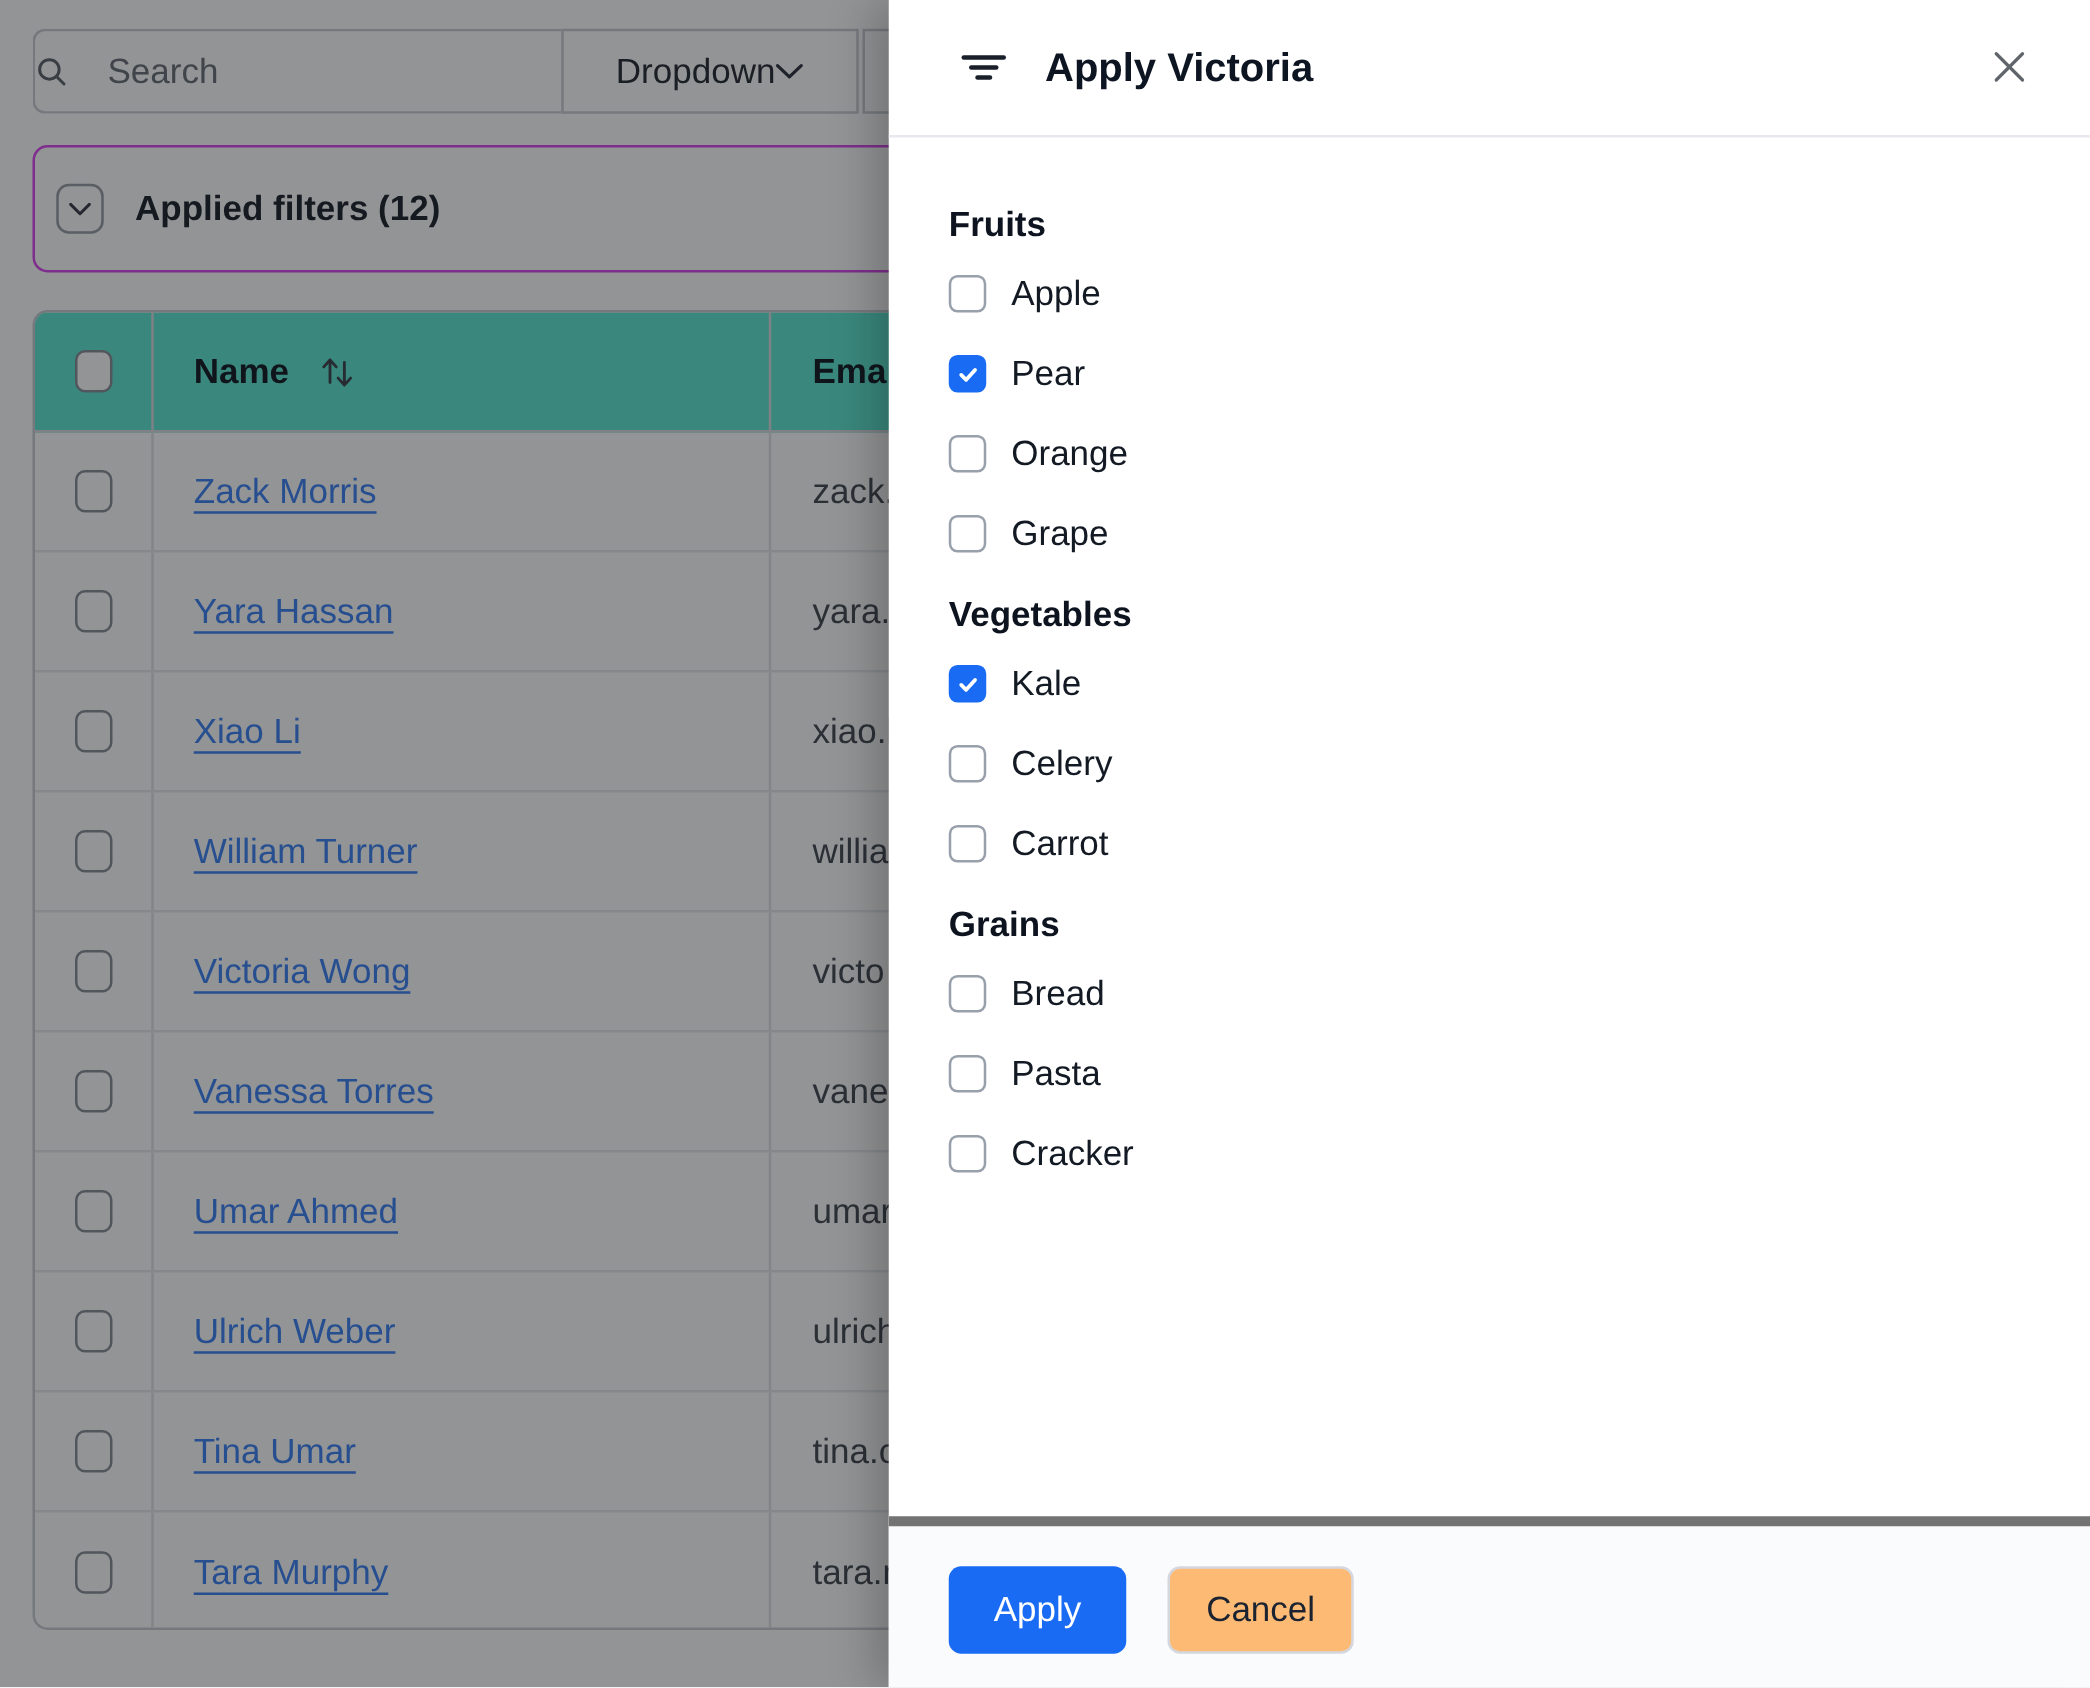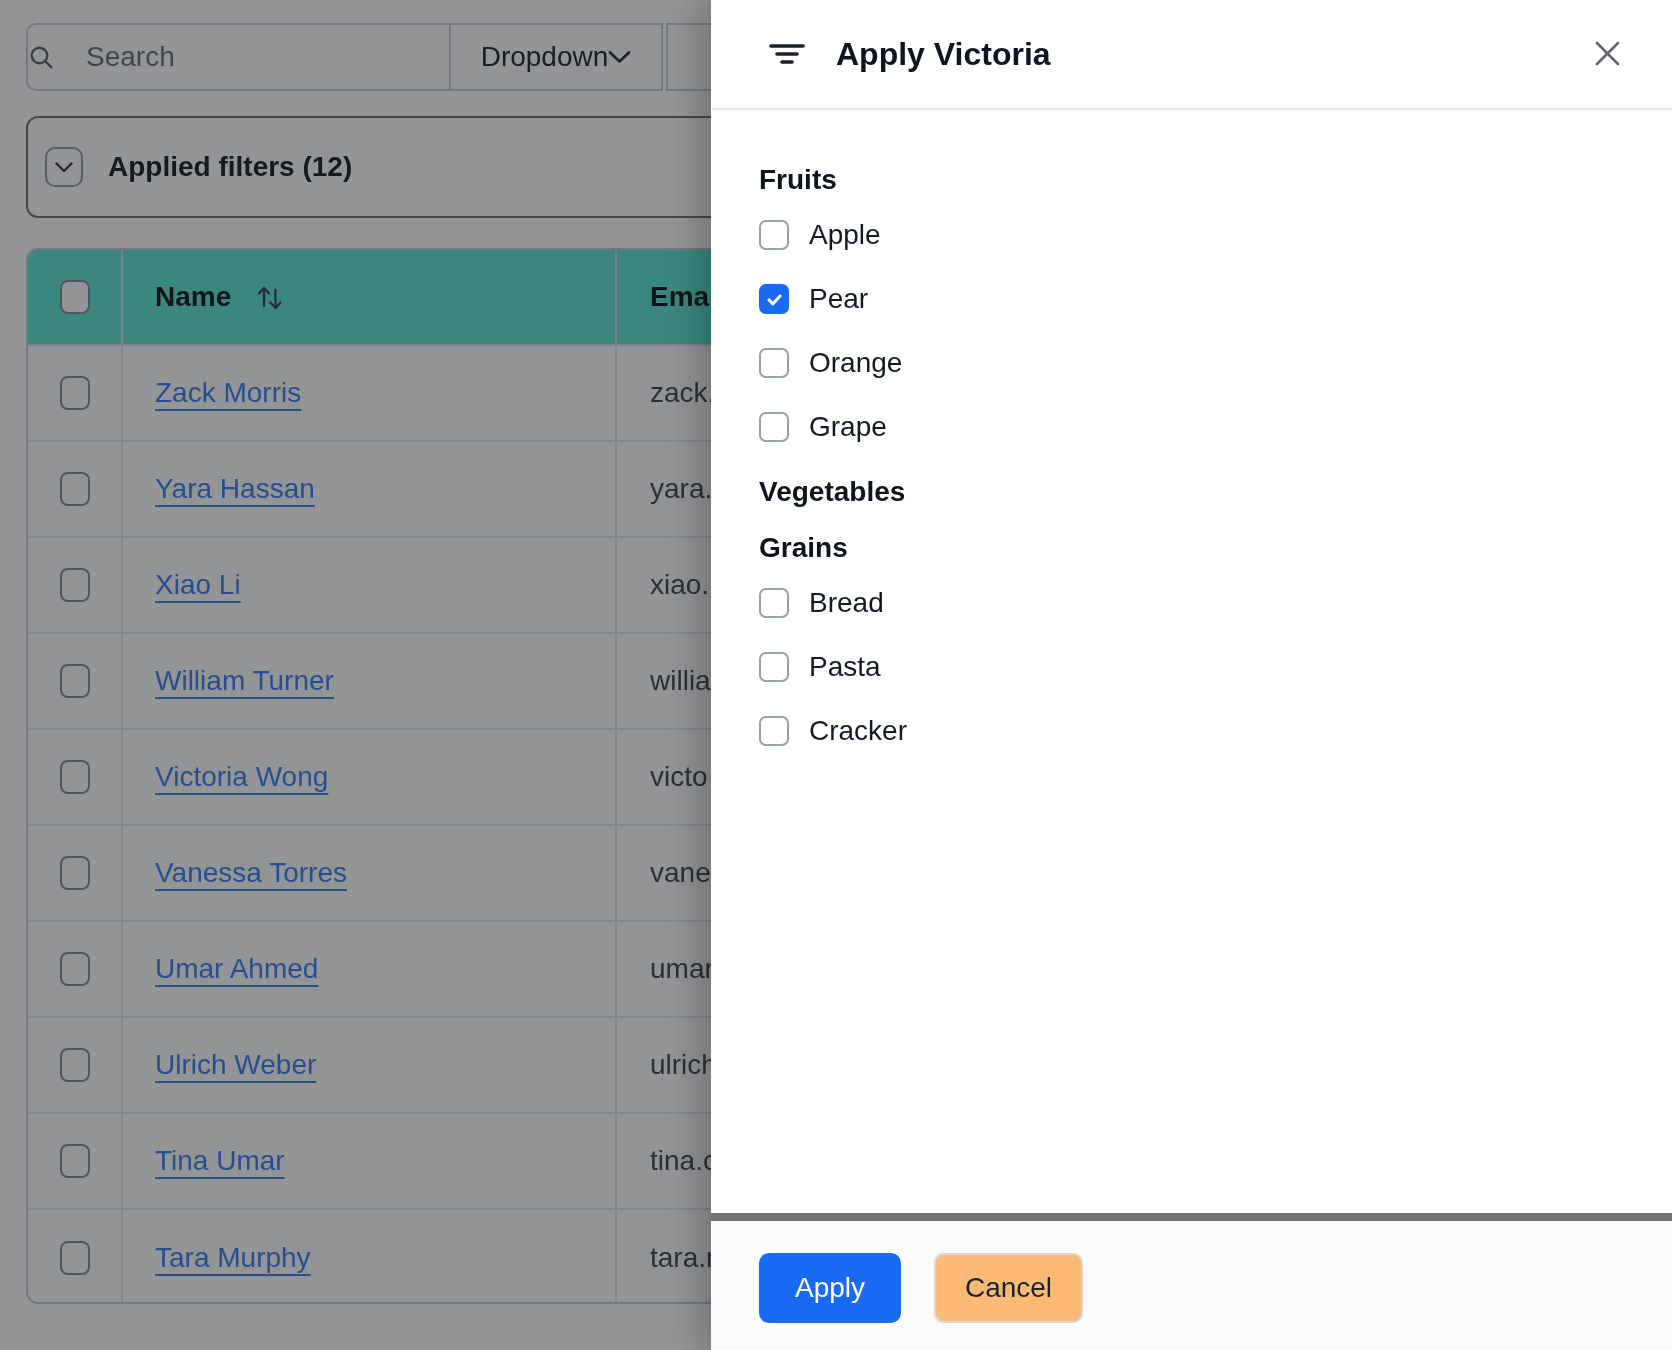--- a/index.html
+++ b/index.html
@@ -7,25 +7,25 @@
   .app{position:relative;width:1672px;height:1350px;background:#ffffff;overflow:hidden;}
 
   
   .page{position:absolute;inset:0;background:#ffffff;}
 
   .toolbar{position:absolute;left:26px;top:23px;width:740px;height:68px;display:flex;}
   .seg{height:68px;border:2px solid #c9ced6;background:#ffffff;display:flex;align-items:center;}
   .seg-search{width:423px;border-radius:10px 0 0 10px;border-right:none;gap:29px;}
   .seg-search input{border:none;outline:none;font-size:28px;color:#21262e;width:300px;background:transparent;}
   .seg-search input::placeholder{color:#69707a;}
-  .seg-dropdown{width:214px;justify-content:center;cursor:pointer;}
+  .seg-dropdown{width:238px;justify-content:center;cursor:pointer;}
   .seg-dropdown .lbl{font-size:28px;color:#242a33;}
   .seg-extra{margin-left:3px;flex:1;border-radius:0;border-left:2px solid #c9ced6;}
 
-  .applied{position:absolute;left:26px;top:116px;width:740px;height:102px;border:2px solid #737373;border-radius:12px;background:#ffffff;display:flex;align-items:center;padding-left:17px;gap:25px;}
+  .applied{position:absolute;left:26px;top:116px;width:740px;height:102px;border:2px solid #d946ef;border-radius:12px;background:#ffffff;display:flex;align-items:center;padding-left:17px;gap:25px;}
   .applied-toggle{width:38px;height:40px;border:2px solid #959da8;border-radius:10px;background:#ffffff;display:flex;align-items:center;justify-content:center;cursor:pointer;padding:0;}
   .applied-label{font-size:28px;font-weight:700;color:#1b222c;}
 
   .table{position:absolute;left:26px;top:248px;width:740px;height:1056px;border:2px solid #c9ced6;border-radius:12px;background:#ffffff;overflow:hidden;}
   .trow{display:grid;grid-template-columns:95px 494px 1fr;height:96px;border-bottom:2px solid #e6e9ed;}
   .trow:last-child{border-bottom:none;}
   .thead{background:#5eead4;border-bottom:2px solid #d9dde2;}
   .cell{display:flex;align-items:center;}
   .cell-check{justify-content:center;border-right:2px solid #dfe3e8;}
   .thead .cell-check{border-right:2px solid #d9dde2;}
@@ -289,20 +289,44 @@
     <span class="cbx">
       
     </span>
     <span class="option-label">Grape</span>
   </div>
 </div>
   </div>
 
   <div class="filter-section">
     <div class="section-heading">Vegetables</div>
+    <div class="options">
+  <div class="option">
+    <span class="cbx checked">
+      <svg class="icon" width="19" height="19" viewBox="0 0 24 24" fill="none">
+        <path d="M5 12.5 L10 17.5 L19 7.5" stroke="#ffffff" stroke-width="3.8" stroke-linecap="round" stroke-linejoin="round"></path>
+      </svg>
+    </span>
+    <span class="option-label">Kale</span>
+  </div>
+
+  <div class="option">
+    <span class="cbx">
+      
+    </span>
+    <span class="option-label">Celery</span>
+  </div>
+
+  <div class="option">
+    <span class="cbx">
+      
+    </span>
+    <span class="option-label">Carrot</span>
+  </div>
+</div>
   </div>
 
   <div class="filter-section">
     <div class="section-heading">Grains</div>
     <div class="options">
   <div class="option">
     <span class="cbx">
       
     </span>
     <span class="option-label">Bread</span>

